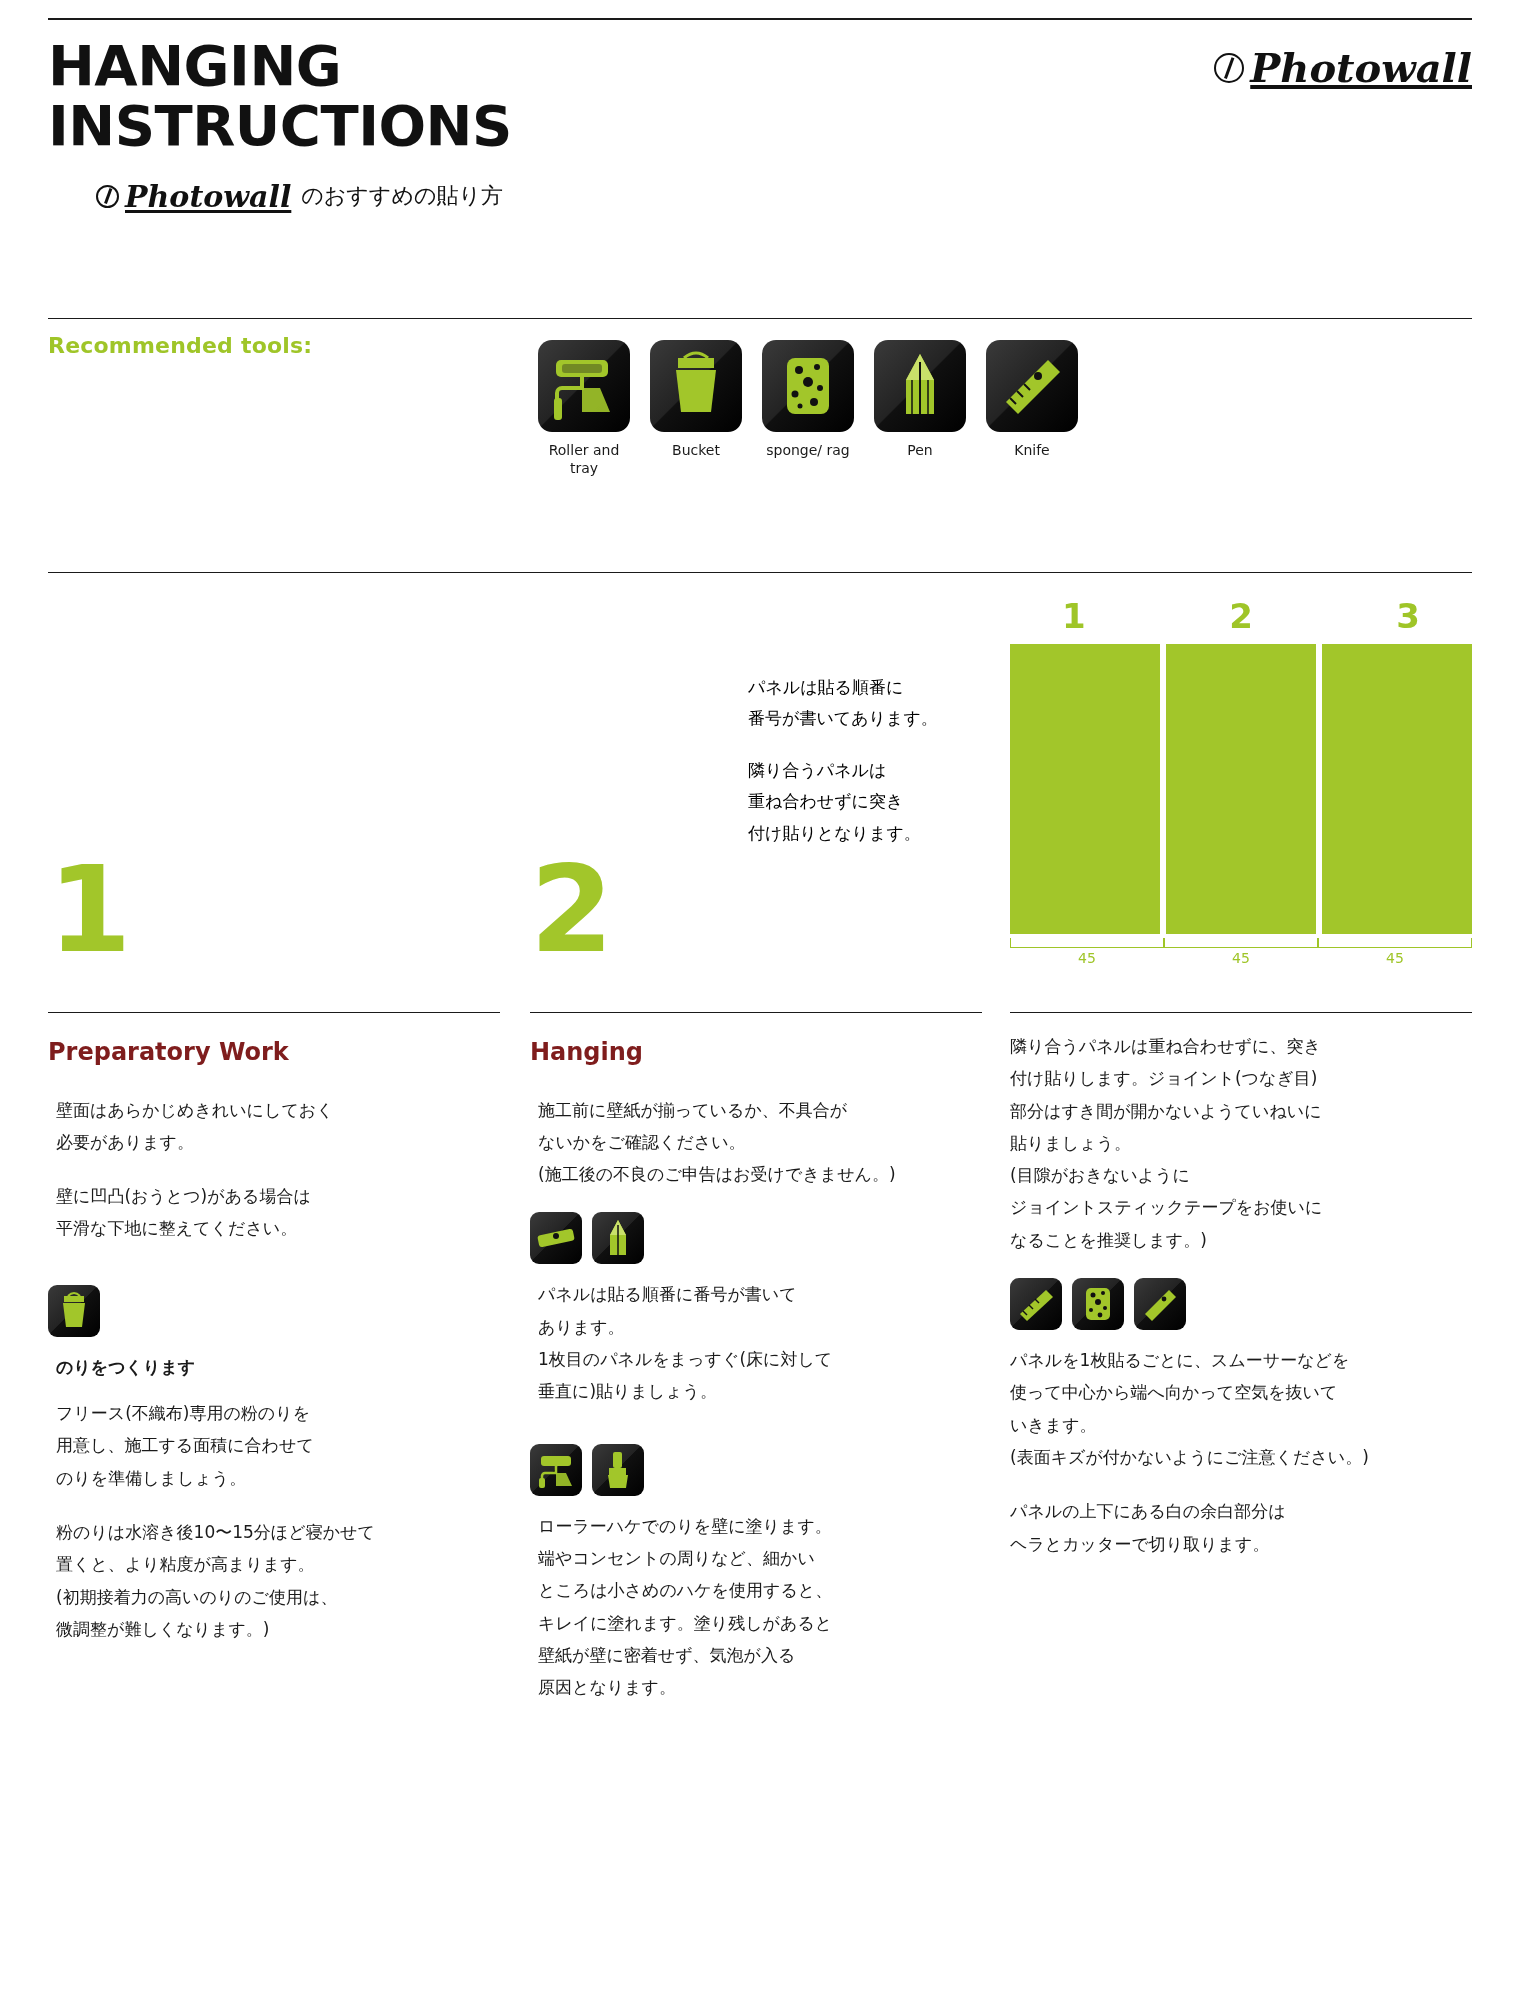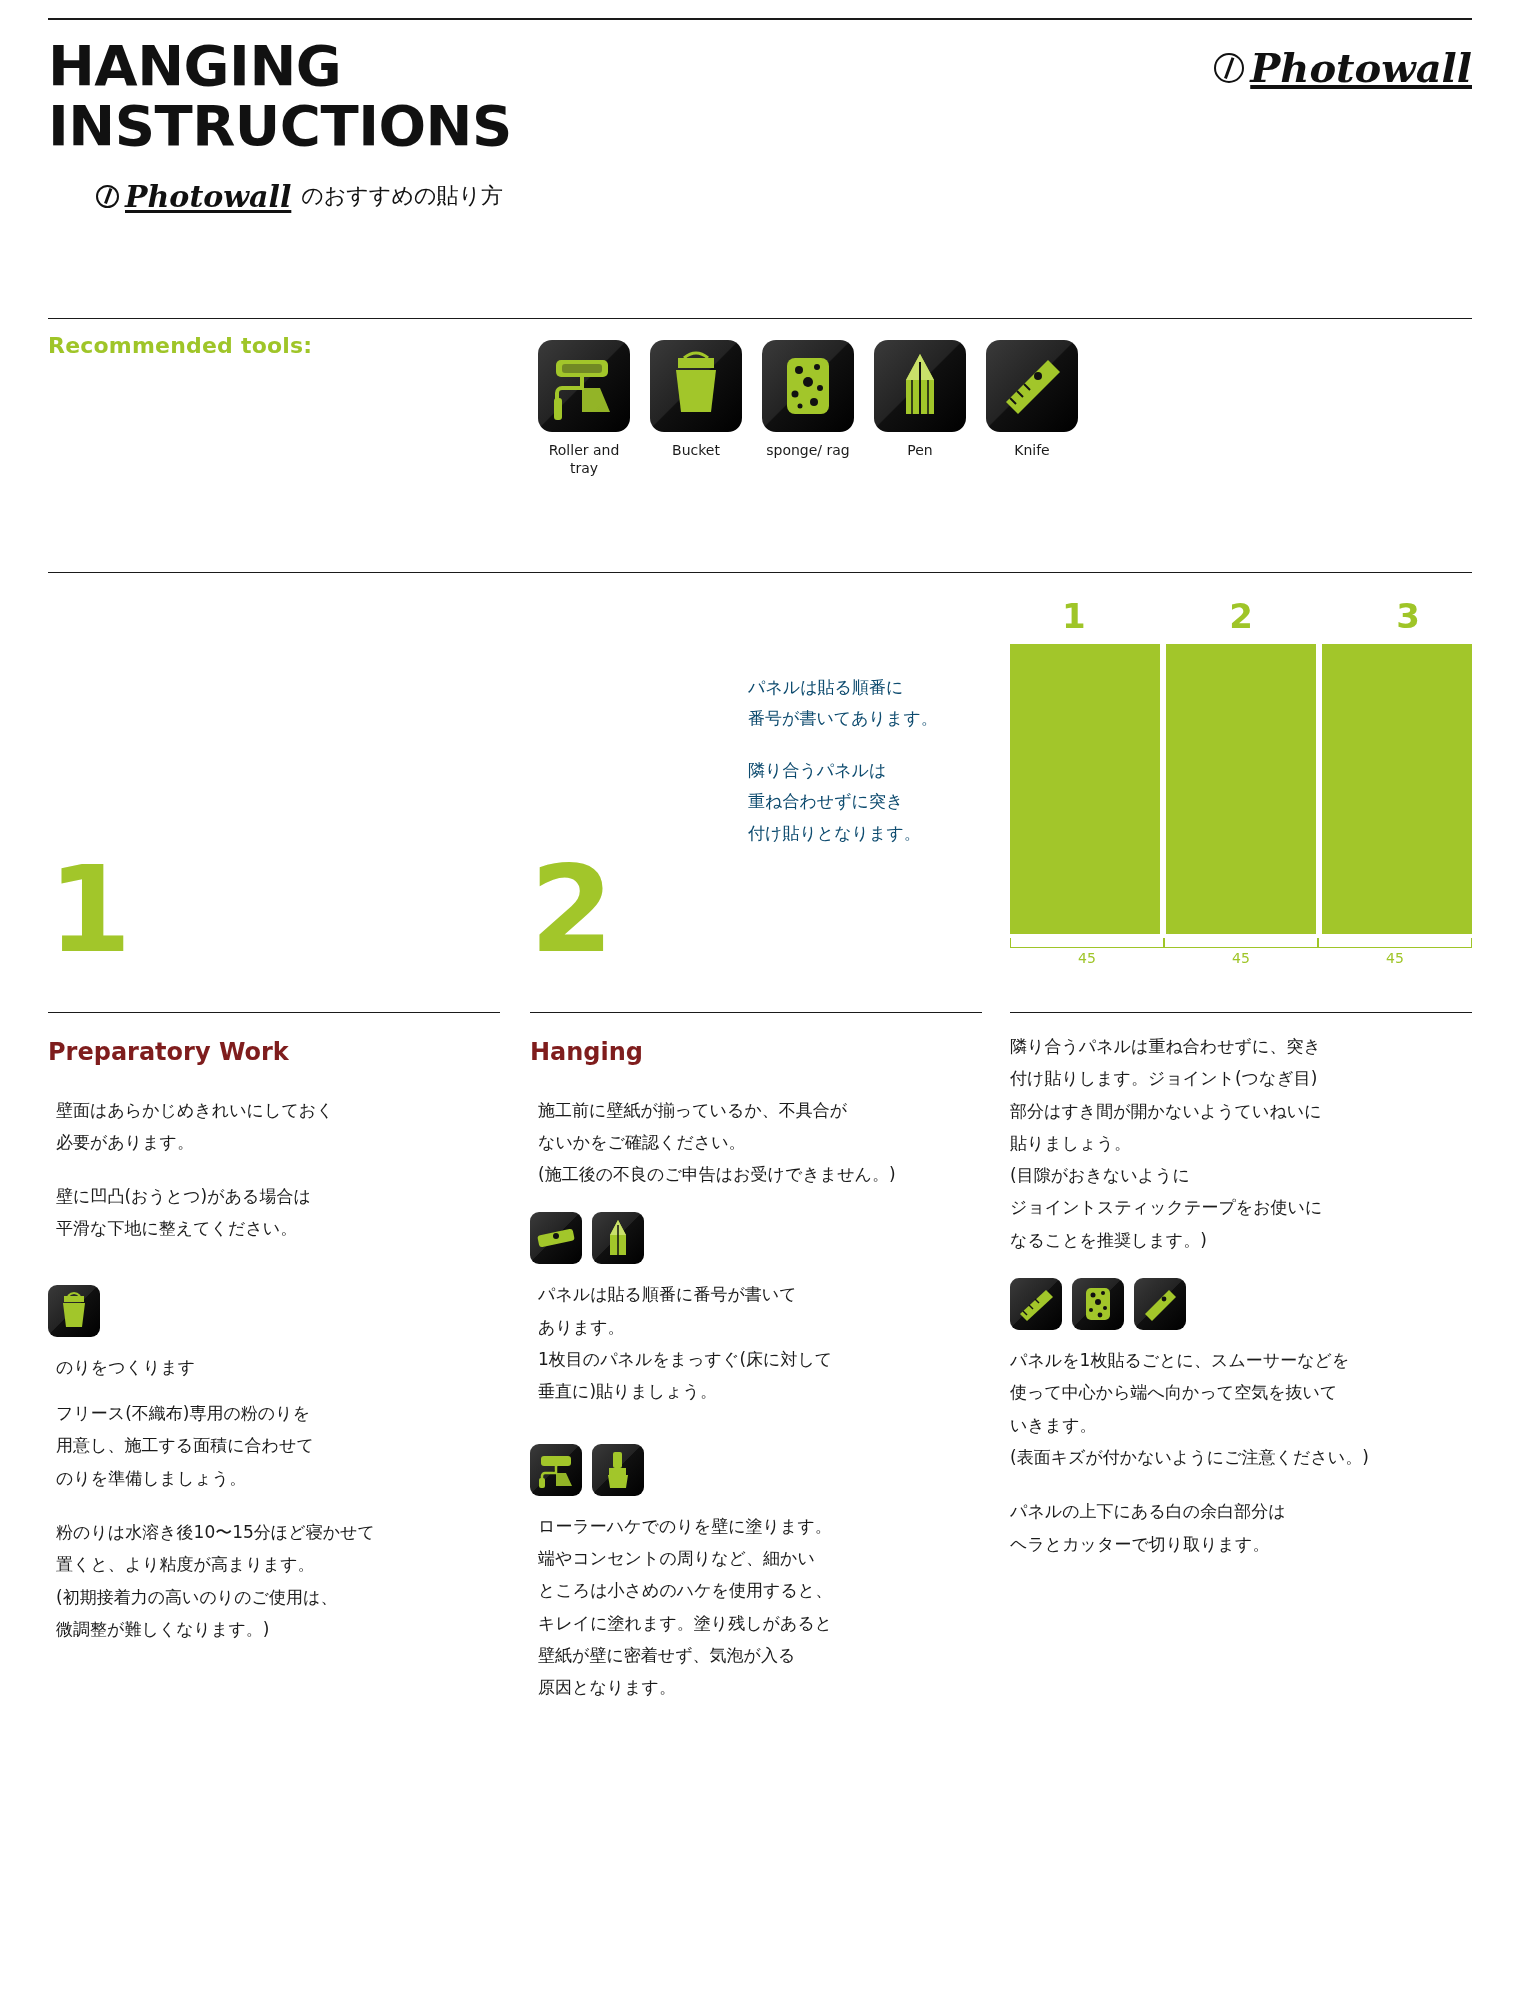--- a/index.html
+++ b/index.html
@@ -192,21 +192,21 @@
     font-size: 14px;
   }
 
   .panel-note {
     position: absolute;
     left: 748px;
     top: 672px;
     width: 270px;
     font-size: 17px;
     line-height: 1.85;
-    color: #0c4a6e;
+    color: #000000;
   }
   .panel-note p { margin: 0 0 20px; }
 
   
   .bignum {
     position: absolute;
     font-weight: 800;
     font-size: 120px;
     line-height: 1;
     color: #a2c62a;
@@ -238,21 +238,21 @@
   .col2 { left: 530px; width: 462px; }
   .col3 { left: 1010px; width: 470px; }
 
   .col-head {
     color: #7f1d1d;
     font-weight: 700;
     font-size: 24px;
     margin: 0 0 18px;
   }
   .col p { margin: 0 0 22px; padding-left: 8px; }
-  .bold-line { font-weight: 400; padding-left: 8px; margin: 0 0 14px; }
+  .bold-line { font-weight: 700; padding-left: 8px; margin: 0 0 14px; }
   .col3 p { padding-left: 0; }
 </style>
 </head>
 <body>
 
 <div class="page">
 
   <div class="top-rule"></div>
 
   <div class="header">

